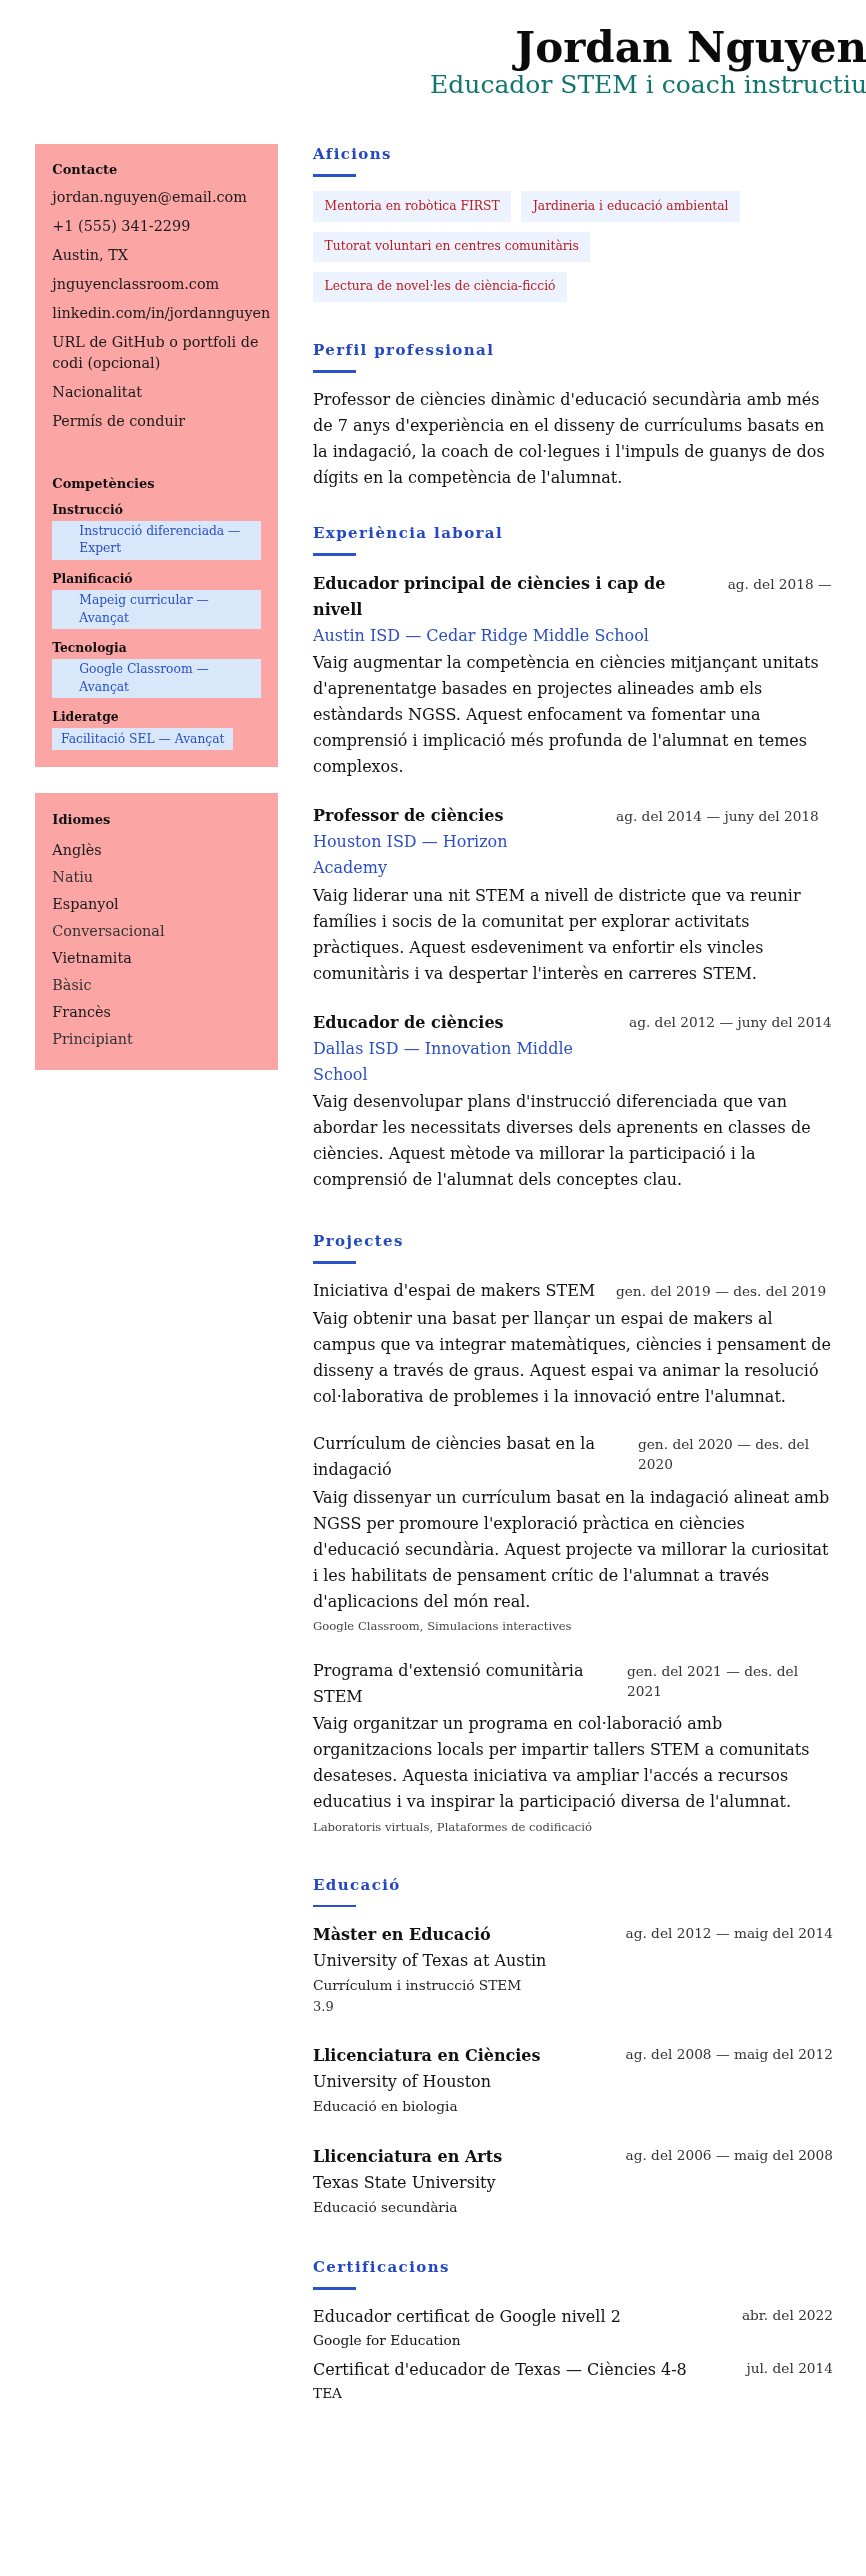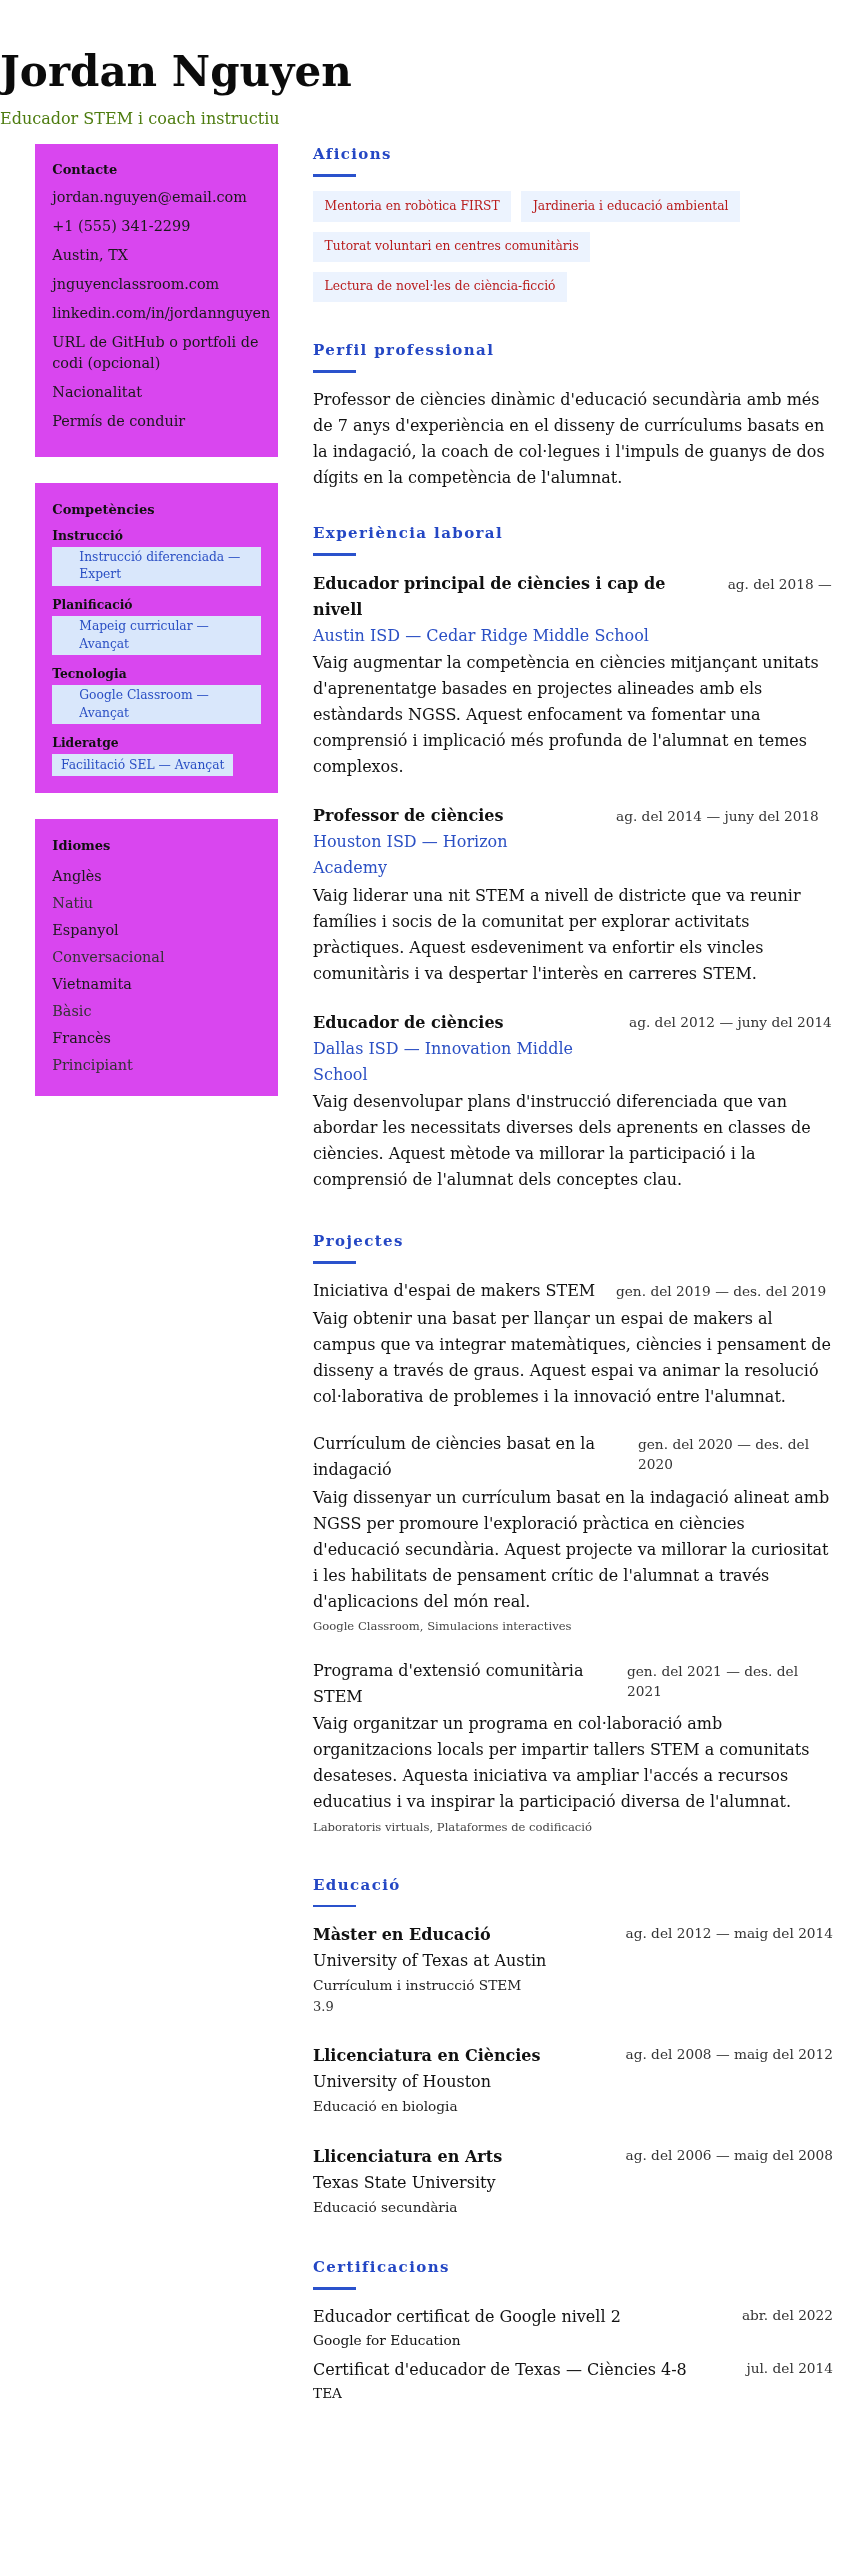--- a/index.html
+++ b/index.html
@@ -4,29 +4,29 @@
 <style>
   * { box-sizing: border-box; margin: 0; padding: 0; }
   html, body { background: #ffffff; }
   body {
     width: 867px;
     min-height: 2576px;
     font-family: "DejaVu Serif", serif;
     color: #111111;
     position: relative;
   }
-  .header { text-align: left; padding-top: 46px; height: 144px; }
+  .header { text-align: right; padding-top: 22px; height: 144px; }
   .name { font-size: 42px; font-weight: bold; line-height: 51px; color: #0b0b0b; }
-  .subtitle { font-size: 16px; line-height: 24.6px; color: #4d7c0f; margin-top: 10px; }
+  .subtitle { font-size: 25px; line-height: 24.6px; color: #0f766e; margin-top: 0; }
 
   .layout { display: flex; padding: 0 35px; gap: 35px; align-items: flex-start; }
   .sidebar { width: 243px; flex: 0 0 243px; }
   .main { width: 520px; flex: 0 0 520px; }
 
-  .side-box { background: #d946ef; padding: 17.3px 17.3px 17.3px 17.3px; margin-bottom: 26px; }
+  .side-box { background: #fca5a5; padding: 17.3px 17.3px 17.3px 17.3px; }
   .side-title { font-size: 13px; font-weight: bold; margin-bottom: 8.7px; line-height: 17.3px; color: #111; }
   .contact-line { font-size: 14.4px; line-height: 21.7px; margin-bottom: 7.2px; color: #1a1a1a; white-space: normal; }
   .contact-line.nowrap { white-space: nowrap; }
 
   .skill-group { margin-bottom: 10px; }
   .skill-cat { font-size: 12.3px; font-weight: bold; line-height: 17.3px; margin-bottom: 2.9px; color: #111; }
   .skill-tag { display: inline-block; background: #d9e7fb; color: #2a4fc4; font-size: 12.3px; line-height: 17.3px; padding: 2.2px 8.7px; }
   .skill-tag.full { display: block; padding-left: 27px; }
 
   .lang-row { display: flex; justify-content: space-between; font-size: 14.4px; line-height: 27px; color: #1a1a1a; flex-direction: column; }

